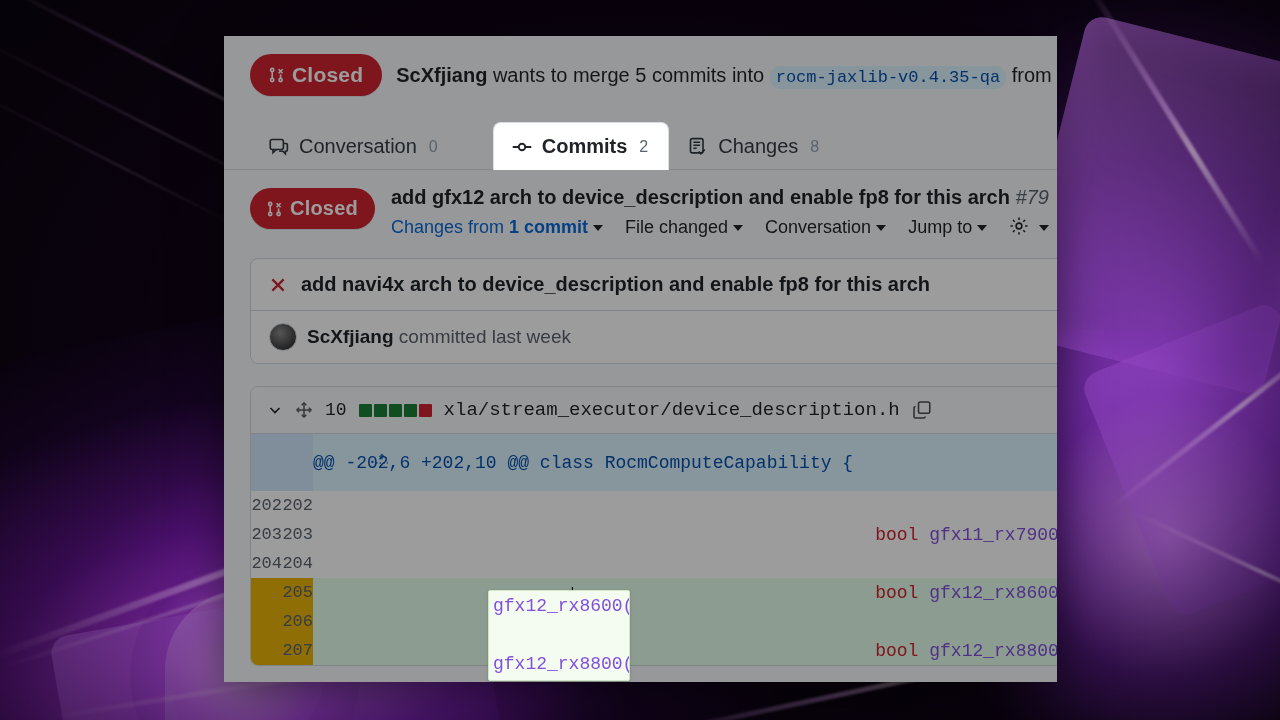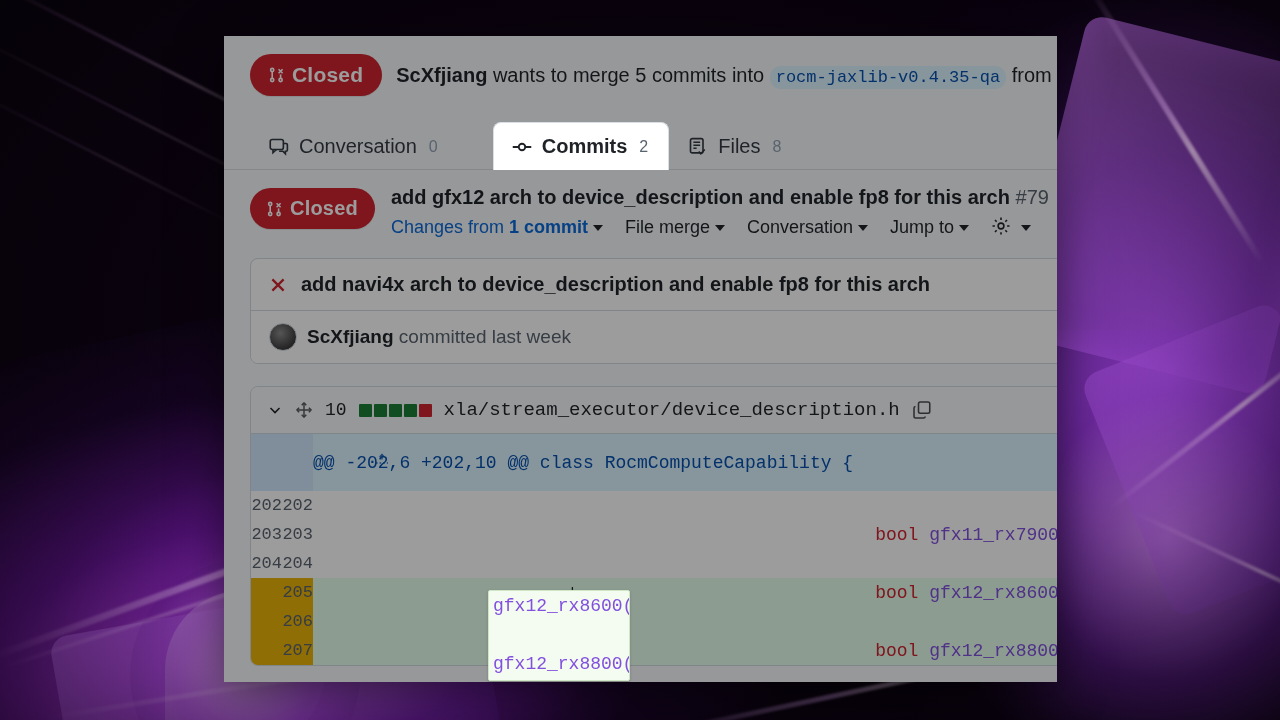--- a/index.html
+++ b/index.html
@@ -103,21 +103,21 @@
   .tab .count{
     font-size:16px;color:#59636e;background:transparent;padding:0 2px;font-weight:400;
   }
   .tab.active .count{color:#59636e;}
   .tab-ico{width:20px;height:20px;flex:none;}
 
   
   .pr-head{padding:14px 26px 12px 26px;display:flex;align-items:flex-start;gap:16px;}
   .pr-head .state-badge{padding:9px 17px;font-size:20px;margin-top:4px;}
   .pr-title{font-size:20px;font-weight:600;color:#1f2328;line-height:1.35;}
-  .pr-num{color:#59636e;font-weight:400;}
+  .pr-num{color:#59636e;font-weight:400;font-style:italic;}
   .pr-sub{display:flex;align-items:center;gap:22px;margin-top:5px;font-size:18px;color:#1f2328;}
   .pr-sub a{color:#0969da;text-decoration:none;}
   .pr-sub .link-strong{font-weight:600;}
   .caret{display:inline-block;margin-left:5px;border-left:5px solid transparent;border-right:5px solid transparent;border-top:6px solid currentColor;vertical-align:middle;}
   .gear{width:20px;height:20px;vertical-align:-3px;}
 
   
   .card{margin:8px 26px 0 26px;border:1px solid #d1d9e0;border-radius:8px;background:#fff;overflow:hidden;}
   .commit-row{display:flex;align-items:center;gap:14px;padding:14px 18px;}
   .commit-title{font-size:20px;color:#1f2328;font-weight:600;}
@@ -238,21 +238,21 @@
         <span>Commits</span>
         <span class="count">2</span>
       </div>
 
       <div class="tab">
         <svg class="tab-ico" viewBox="0 0 16 16" fill="none" stroke="#1f2328" stroke-width="1.3">
           <rect x="2" y="1.3" width="10" height="11.4" rx="1.4"></rect>
           <path d="M4.3 4.2h5.4M4.3 6.6h5.4M4.3 9h2.6"></path>
           <path d="M8.6 11.6l1.7 1.8 3.1-3.4"></path>
         </svg>
-        <span>Files</span>
+        <span>Changes</span>
         <span class="count">8</span>
       </div>
 
 
     </div>
 
     <div class="pr-head">
       <span class="state-badge">
         <svg class="badge-ico" viewBox="0 0 16 16" fill="none" stroke="#ffffff" stroke-width="1.6">
           <circle cx="3.2" cy="3" r="1.6"></circle>
@@ -261,21 +261,21 @@
           <circle cx="11.6" cy="13" r="1.6"></circle>
           <path d="M11.6 11.4V7.4"></path>
           <path d="M9.6 2.2l4 4M13.6 2.2l-4 4"></path>
         </svg>
         <span>Closed</span>
       </span>
       <div>
         <div class="pr-title"><span>add gfx12 arch to device_description and enable fp8 for this arch</span> <span class="pr-num">#79</span></div>
         <div class="pr-sub">
           <span><a href="#">Changes from </a><a href="#" class="link-strong">1 commit</a><span class="caret"></span></span>
-          <span><span>File merge</span><span class="caret"></span></span>
+          <span><span>File changed</span><span class="caret"></span></span>
           <span><span>Conversation</span><span class="caret"></span></span>
           <span><span>Jump to</span><span class="caret"></span></span>
           <span>
             <svg class="gear" viewBox="0 0 16 16" fill="none" stroke="#1f2328" stroke-width="1.25">
               <circle cx="8" cy="8" r="2.3"></circle>
               <path d="M8 1.2v1.9M8 12.9v1.9M1.2 8h1.9M12.9 8h1.9M3.2 3.2l1.35 1.35M11.45 11.45l1.35 1.35M12.8 3.2l-1.35 1.35M4.55 11.45L3.2 12.8"></path>
             </svg>
             <span class="caret"></span>
           </span>
         </div>

